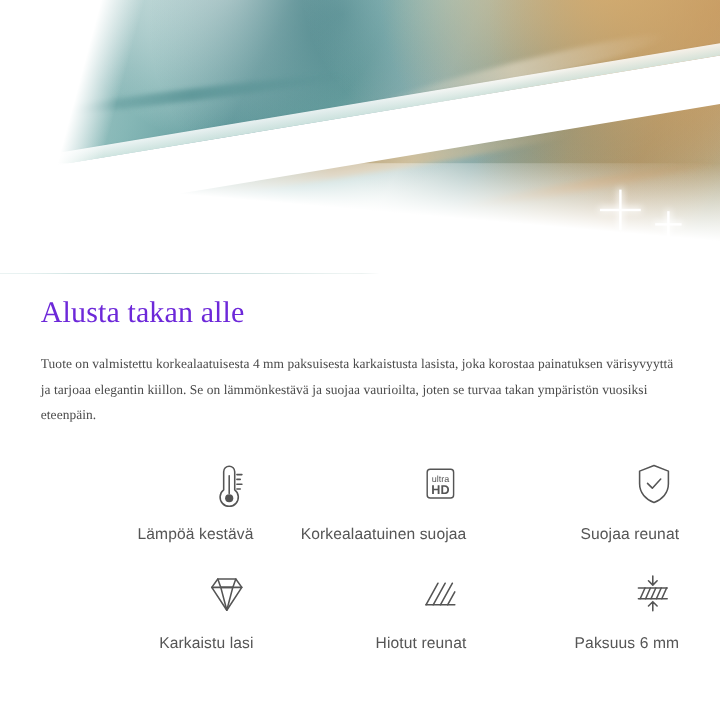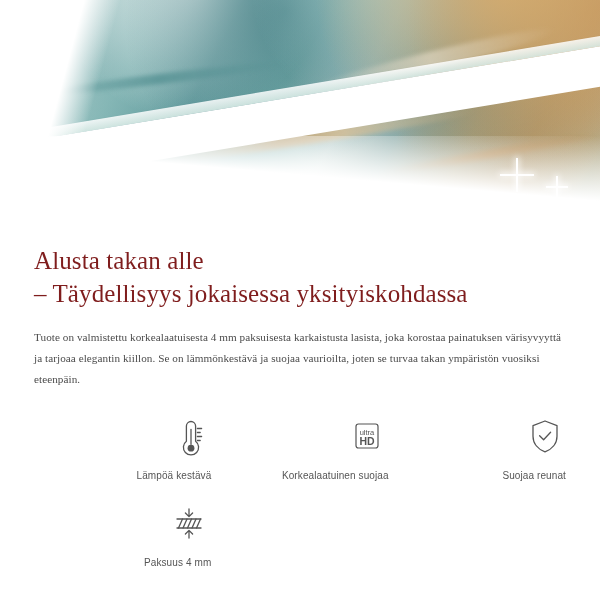--- a/index.html
+++ b/index.html
@@ -130,21 +130,21 @@
   
   .content {
     padding: 0 34px;
     box-sizing: border-box;
   }
 
   .headline {
     font-family: "Liberation Serif", serif;
     font-size: 25px;
     line-height: 33px;
-    color: #7f1d1d;
+    color: #6d28d9;
     font-weight: 400;
     margin: 16px 0 0 0;
     letter-spacing: 0.1px;
   }
   .headline .line2 {
     display: block;
   }
 
   .body-copy {
     margin-top: 17px;
@@ -169,21 +169,21 @@
     align-items: flex-end;
   }
   .feature-icon {
     height: 46px;
     display: flex;
     align-items: center;
     justify-content: center;
   }
   .feature-label {
     margin-top: 10px;
-    font-size: 10px;
+    font-size: 13px;
     color: #555555;
     text-align: center;
     letter-spacing: 0.1px;
   }
 
   svg { display: block; }
   .stroke {
     fill: none;
     stroke: #555555;
     stroke-width: 1.3;
@@ -222,21 +222,20 @@
     <div class="mask-white-bottom"></div>
 
     <div class="sparkle sp1"></div>
     <div class="sparkle sp2"></div>
   </div>
 
   <div class="content">
 
     <h1 class="headline">
       <span>Alusta takan alle</span>
-      <span class="line2">– Täydellisyys jokaisessa yksityiskohdassa</span>
     </h1>
 
     <p class="body-copy">Tuote on valmistettu korkealaatuisesta 4 mm paksuisesta karkaistusta lasista, joka korostaa painatuksen värisyvyyttä ja tarjoaa elegantin kiillon. Se on lämmönkestävä ja suojaa vaurioilta, joten se turvaa takan ympäristön vuosiksi eteenpäin.</p>
 
     <div class="features">
 
       <div class="feature">
         <div class="feature-icon">
           <svg width="40" height="46" viewBox="0 0 40 46">
             <path class="stroke" d="M20 7.5 a4.6 4.6 0 0 1 4.6 4.6 v15.2 a7.6 7.6 0 1 1 -9.2 0 v-15.2 A4.6 4.6 0 0 1 20 7.5 z"></path>
@@ -262,29 +261,49 @@
       <div class="feature">
         <div class="feature-icon">
           <svg width="42" height="46" viewBox="0 0 42 46">
             <path class="stroke" d="M21 7 l12 4.6 v10.6 c0 7.6 -5.2 13.2 -12 15.6 c-6.8 -2.4 -12 -8 -12 -15.6 v-10.6 z"></path>
             <path class="stroke" d="M15.6 21.8 l4 4 l7 -7.6"></path>
           </svg>
         </div>
         <div class="feature-label">Suojaa reunat</div>
       </div>
 
-
+      <div class="feature">
+        <div class="feature-icon">
+          <svg width="44" height="46" viewBox="0 0 44 46">
+            <path class="stroke" d="M9.5 17.5 h25 l-12.5 19 z"></path>
+            <path class="stroke" d="M9.5 17.5 l5 -7 h15 l5 7"></path>
+            <path class="stroke" d="M14.5 10.5 l2.5 7 l5 19 l5 -19 l2.5 -7"></path>
+            <path class="stroke" d="M17 17.5 h10"></path>
+          </svg>
+        </div>
+        <div class="feature-label">Karkaistu lasi</div>
+      </div>
+
+      <div class="feature">
+        <div class="feature-icon">
+          <svg width="44" height="46" viewBox="0 0 44 46">
+            <path class="stroke" d="M10 32 l10 -18 M16 32 l10 -18 M22 32 l10 -18 M28 32 l6 -10.8"></path>
+            <path class="stroke" d="M10 32 h24"></path>
+          </svg>
+        </div>
+        <div class="feature-label">Hiotut reunat</div>
+      </div>
 
       <div class="feature">
         <div class="feature-icon">
           <svg width="44" height="46" viewBox="0 0 44 46">
             <path class="stroke" d="M22 8 v7 M18.4 12 l3.6 3.6 l3.6 -3.6"></path>
             <path class="stroke" d="M10 18 h24 M10 27 h24"></path>
             <path class="stroke" d="M11.5 27 l4 -9 M16 27 l4 -9 M20.5 27 l4 -9 M25 27 l4 -9 M29.5 27 l4 -9"></path>
             <path class="stroke" d="M22 37 v-7 M18.4 33 l3.6 -3.6 l3.6 3.6"></path>
           </svg>
         </div>
-        <div class="feature-label">Paksuus 4 mm</div>
+        <div class="feature-label">Paksuus 6 mm</div>
       </div>
 
     </div>
   </div>
 </div>
 
 </body></html>

